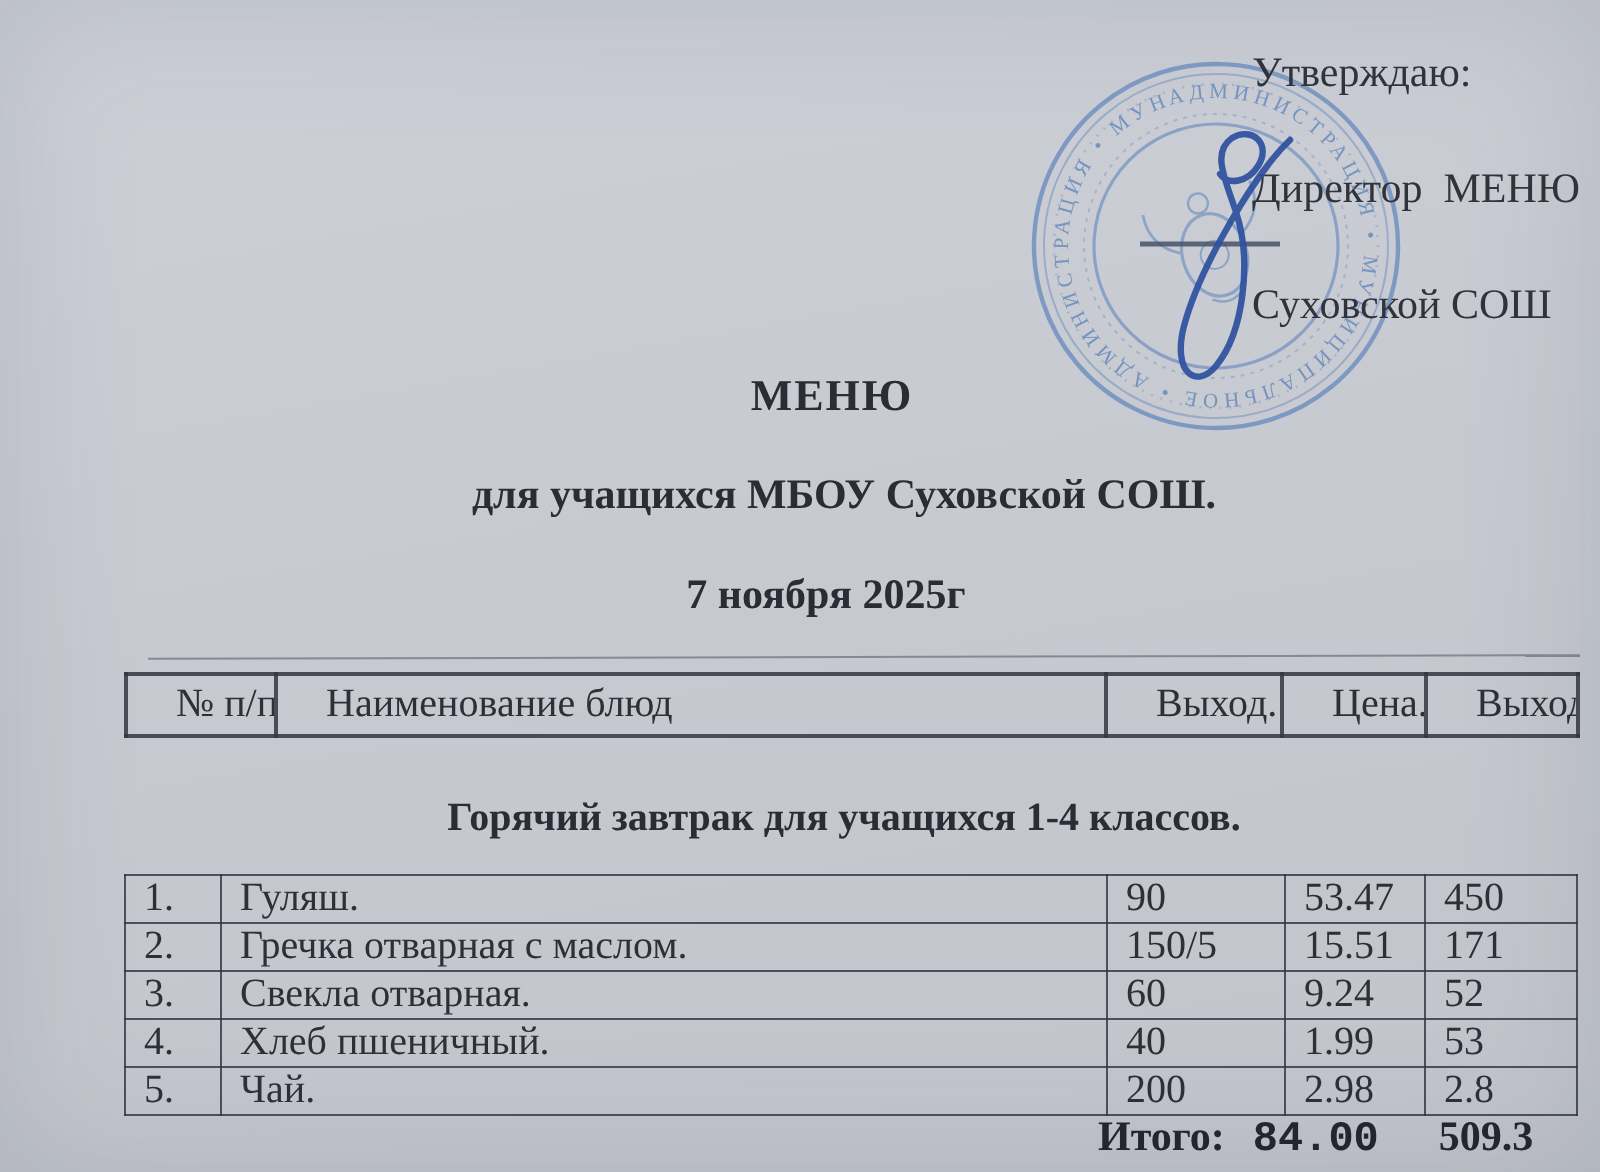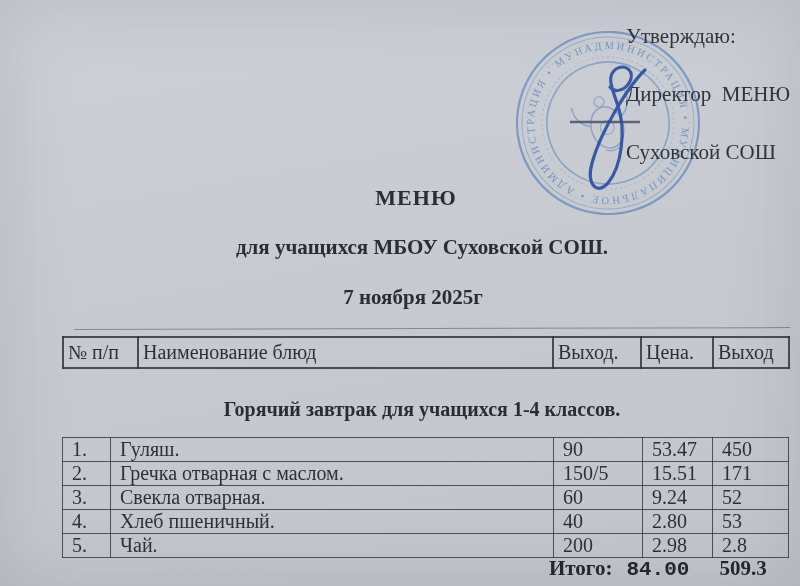--- a/index.html
+++ b/index.html
@@ -40,21 +40,21 @@
   table{border-collapse:collapse;table-layout:fixed;}
   .ghost-line{
     position:absolute;left:74px;top:328px;width:716px;height:1px;
     background:rgba(55,60,70,0.45);transform:rotate(-0.15deg);
   }
   .header-table{
     position:absolute;left:62px;top:336px;width:726px;z-index:2;
   }
   .header-table td{
     border:2px solid rgba(50,54,63,0.85);
-    height:29px;font-size:20px;padding:0 0 0 4px;
+    height:29px;font-size:20px;padding:0 0 0 24px;
     white-space:nowrap;overflow:hidden;color:#2d3037;
   }
   .items-table{
     position:absolute;left:62px;top:437px;width:726px;z-index:2;
   }
   .items-table td{
     border:1.6px solid rgba(50,54,63,0.82);
     height:23px;font-size:20px;padding:0 0 0 9px;
     white-space:nowrap;overflow:hidden;color:#2d3037;
   }
@@ -158,21 +158,21 @@
       <td>3.</td>
       <td>Свекла отварная.</td>
       <td>60</td>
       <td>9.24</td>
       <td>52</td>
     </tr>
     <tr>
       <td>4.</td>
       <td>Хлеб пшеничный.</td>
       <td>40</td>
-      <td>2.80</td>
+      <td>1.99</td>
       <td>53</td>
     </tr>
     <tr>
       <td>5.</td>
       <td>Чай.</td>
       <td>200</td>
       <td>2.98</td>
       <td>2.8</td>
     </tr>
   </tbody>

